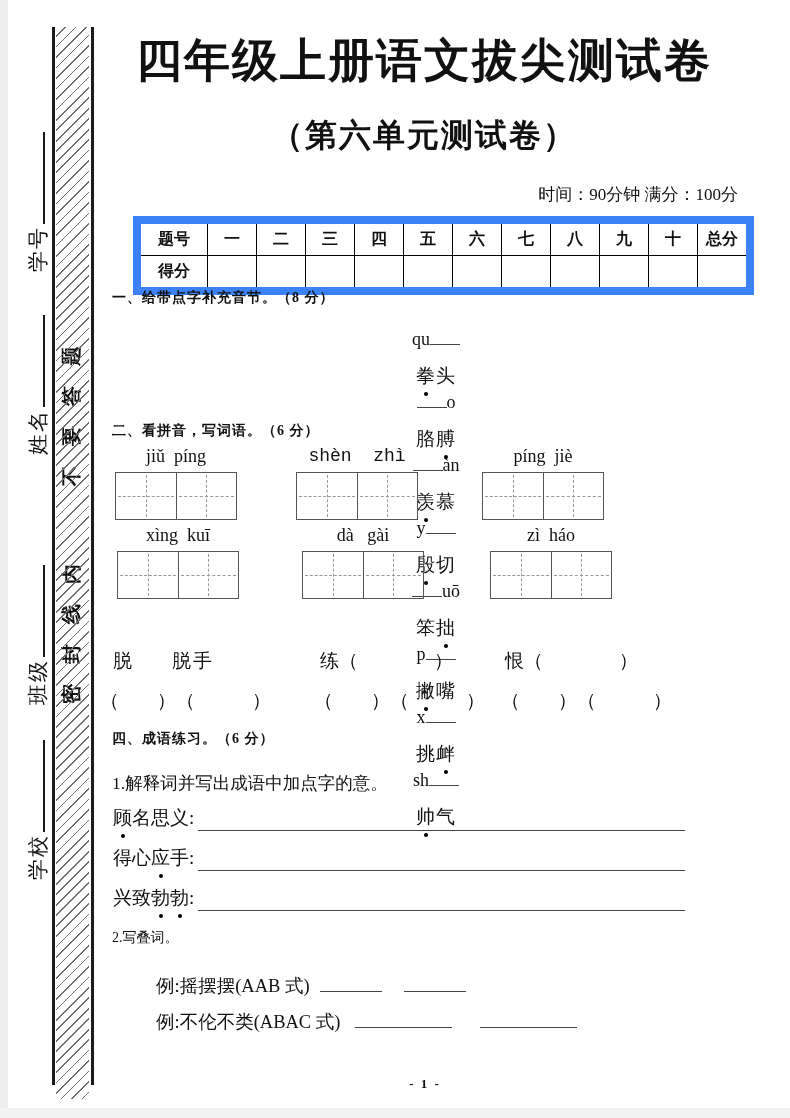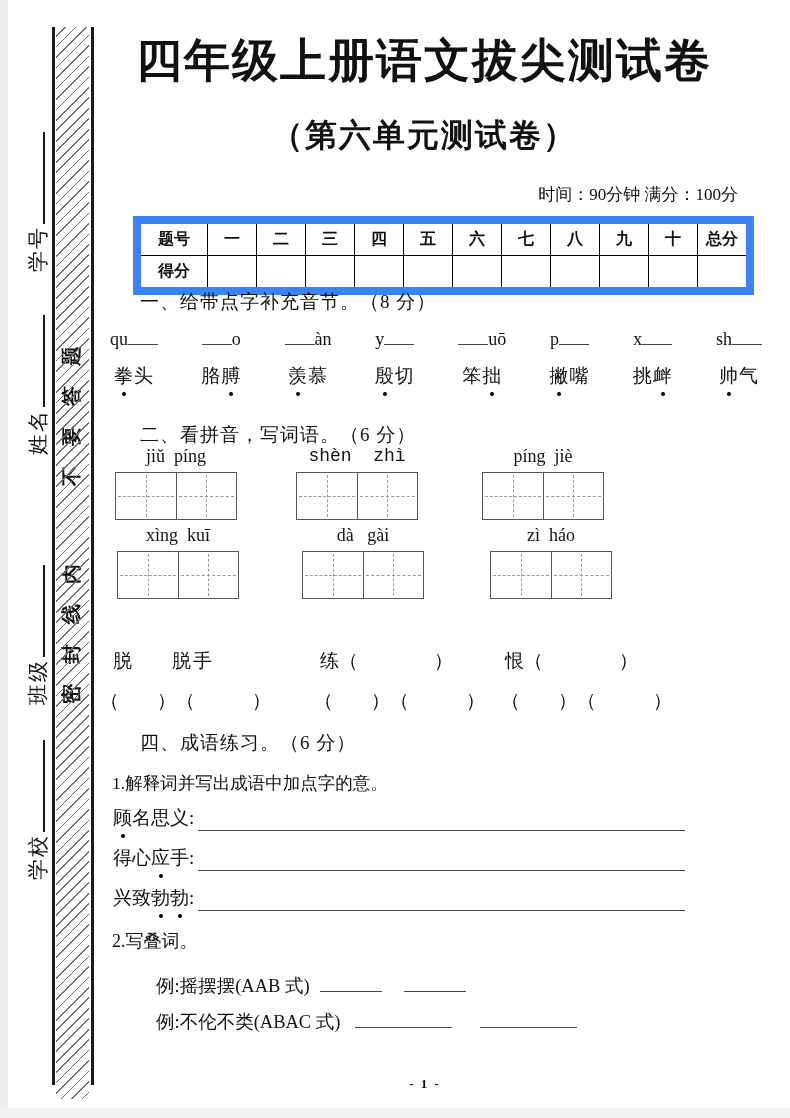--- a/index.html
+++ b/index.html
@@ -22,28 +22,28 @@
   
   .title{left:100px;top:30px;width:648px;text-align:center;font-size:46px;font-weight:bold;letter-spacing:2px;}
   .subtitle{left:100px;top:114px;width:648px;text-align:center;font-size:32px;font-weight:bold;letter-spacing:2px;}
   .meta{left:110px;top:183px;width:628px;text-align:right;font-size:17px;}
   
   #score-table{left:133px;top:216px;}
   #score-table table{border-collapse:collapse;border:8px solid #3b82f6;table-layout:fixed;}
   #score-table td{border:1px solid #000;text-align:center;font-size:16px;font-weight:600;
                   height:31px;padding:0;overflow:hidden;}
   
-  .heading{font-size:19px;font-weight:normal;letter-spacing:1px;margin-left:28px;}
-  .bodytext{font-size:18px;}
+  .heading{font-size:14px;font-weight:bold;letter-spacing:1px;}
+  .bodytext{font-size:14px;}
   .char{position:relative;display:inline-block;}
   .char.dot::after{content:"";position:absolute;left:50%;bottom:-7px;transform:translateX(-50%);
                    width:4px;height:4px;border-radius:50%;background:#000;}
   .pblank{display:inline-block;width:30px;height:1em;border-bottom:1.5px solid #444;vertical-align:baseline;}
   
-  #s1cols{left:110px;top:326px;width:652px;display:flex;justify-content:space-between;}
+  #s1cols{left:110px;top:326px;width:652px;display:flex;justify-content:space-between;flex-direction:column;}
   .s1col{display:flex;flex-direction:column;align-items:center;}
   .pyline{font-size:18px;white-space:pre;}
   .wordline{margin-top:13px;font-size:19px;letter-spacing:1px;}
   
   .gridgroup{position:absolute;width:122px;}
   .pinyin{width:122px;text-align:center;font-size:18px;white-space:pre;height:26px;}
   .wgrid{display:flex;border:1px solid #555;width:120px;height:46px;}
   .wcell{position:relative;width:60px;height:46px;}
   .wcell+.wcell{border-left:1px solid #555;}
   .wcell::before{content:"";position:absolute;left:50%;top:2px;bottom:2px;border-left:1px dashed #9a9a9a;}

